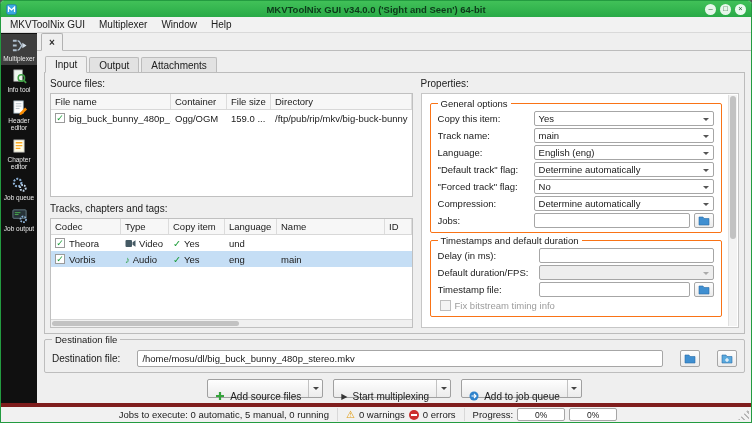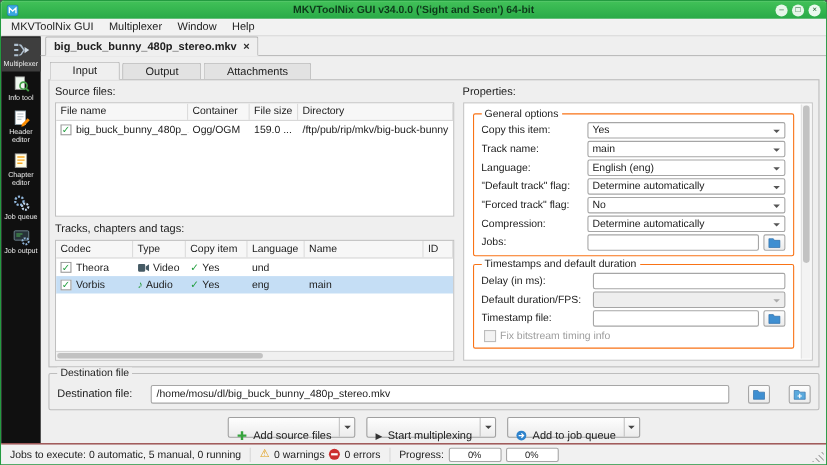--- a/index.html
+++ b/index.html
@@ -30,21 +30,21 @@
   .main{flex:1;display:flex;flex-direction:column;min-width:0}
 
   
   .tabbar{flex:0 0 18px;border-bottom:1px solid #bcbcbc;display:flex;align-items:flex-end;padding-left:4px}
   .doc-tab{display:flex;align-items:center;gap:6px;border:1px solid #b2b2b2;border-bottom:1px solid #efefef;border-radius:2px 2px 0 0;background:#efefef;height:18px;margin-bottom:-1px;padding:0 7px;font-weight:bold}
   .tab-close{font-size:10px;font-weight:bold;color:#2b2b2b}
 
   
   .workspace{flex:1;padding:4px 6px 0 7px;display:flex;flex-direction:column;min-height:0}
   .inner-tabs{display:flex;align-items:flex-end;height:17px;padding-left:1px}
-  .itab{height:15px;padding:0 20px;display:flex;align-items:center;border:1px solid #bcbcbc;border-bottom:none;border-radius:2px 2px 0 0;background:#e2e2e2;margin-right:2px}
+  .itab{height:15px;padding:0 9px;display:flex;align-items:center;border:1px solid #bcbcbc;border-bottom:none;border-radius:2px 2px 0 0;background:#e2e2e2;margin-right:2px}
   .itab.selected{height:17px;background:#efefef;position:relative;z-index:2;margin-bottom:-1px;border-bottom:1px solid #efefef}
   .tab-frame{flex:0 0 262px;border:1px solid #bcbcbc;background:#efefef;padding:5px;display:flex;gap:8px;min-width:0}
 
   
   .col-left{flex:0 0 360px;display:flex;flex-direction:column;min-height:0}
   .section-label{flex:0 0 13px;margin-bottom:2px}
   .table{border:1px solid #c0c0c0;background:#fff;display:flex;flex-direction:column;overflow:hidden;font-size:9.5px}
   .src-table{flex:0 0 104px}
   .trk-table{flex:1}
   .thead{display:flex;background:#f7f7f7;border-bottom:1px solid #d8d8d8;flex:0 0 16px}
@@ -95,21 +95,21 @@
 
   
   .actions{display:flex;justify-content:center;gap:10px;margin-top:6px}
   .split-btn{display:flex;align-items:stretch;height:19px;border:1px solid #a0a0a0;border-radius:2px;background:linear-gradient(#fefefe,#ececec)}
   .sb-main{display:flex;align-items:center;gap:5px;padding:16px 7px}
   .sb-arrow{width:14px;border-left:1px solid #c2c2c2;display:flex;align-items:center;justify-content:center;position:relative}
   .sb-arrow::after{content:"";border:3.2px solid transparent;border-top-color:#444;margin-top:3px}
   .play-glyph{color:#333;font-size:8px}
 
   
-  .statusbar{flex:0 0 19px;border-top:1px solid #7f1d1d;background:#f1f1f1;display:flex;align-items:center;justify-content:flex-start;padding-right:16px;font-size:9.5px;position:relative}
+  .statusbar{flex:0 0 19px;border-top:4px solid #7f1d1d;background:#f1f1f1;display:flex;align-items:center;justify-content:center;padding-right:16px;font-size:9.5px;position:relative}
   .sb-sec{display:flex;align-items:center;gap:4px;padding:0 8px;height:13px;border-left:1px solid #d8d8d8}
   .sb-sec:first-child{border-left:none}
   .warn-glyph{color:#e09c12;font-size:10px;line-height:1}
   .err-ico{width:10px;height:10px;border-radius:50%;background:#cc2f2f;position:relative;display:inline-block}
   .err-ico::after{content:"";position:absolute;left:2px;right:2px;top:4px;height:2px;background:#fff}
   .progressbar{width:48px;height:13px;border:1px solid #a6a6a6;border-radius:2px;background:#fff;display:flex;align-items:center;justify-content:center;font-size:8.5px}
   .resize-grip{position:absolute;right:2px;bottom:2px;width:11px;height:11px;clip-path:polygon(100% 0,100% 100%,0 100%);background:repeating-linear-gradient(45deg,#b5b5b5 0 1.5px,transparent 1.5px 4px)}
 </style>
 </head>
 <body>
@@ -183,21 +183,20 @@
           <path d="M4 6h6M4 8h4" stroke="#4caf50" stroke-width="1"></path>
           <circle cx="13" cy="13" r="3" fill="none" stroke="#8fb4d9" stroke-width="1.8" stroke-dasharray="1.8 1.2"></circle>
         </svg>
         <div class="side-label">Job output</div>
       </div>
     </div>
 
     <div class="main">
       <div class="tabbar">
         <div class="doc-tab">
-          <span>big_buck_bunny_480p_stereo.mkv</span>
           <span class="tab-close">×</span>
         </div>
       </div>
 
       <div class="workspace">
         <div class="inner-tabs">
           <div class="itab selected">Input</div>
           <div class="itab">Output</div>
           <div class="itab">Attachments</div>
         </div>

